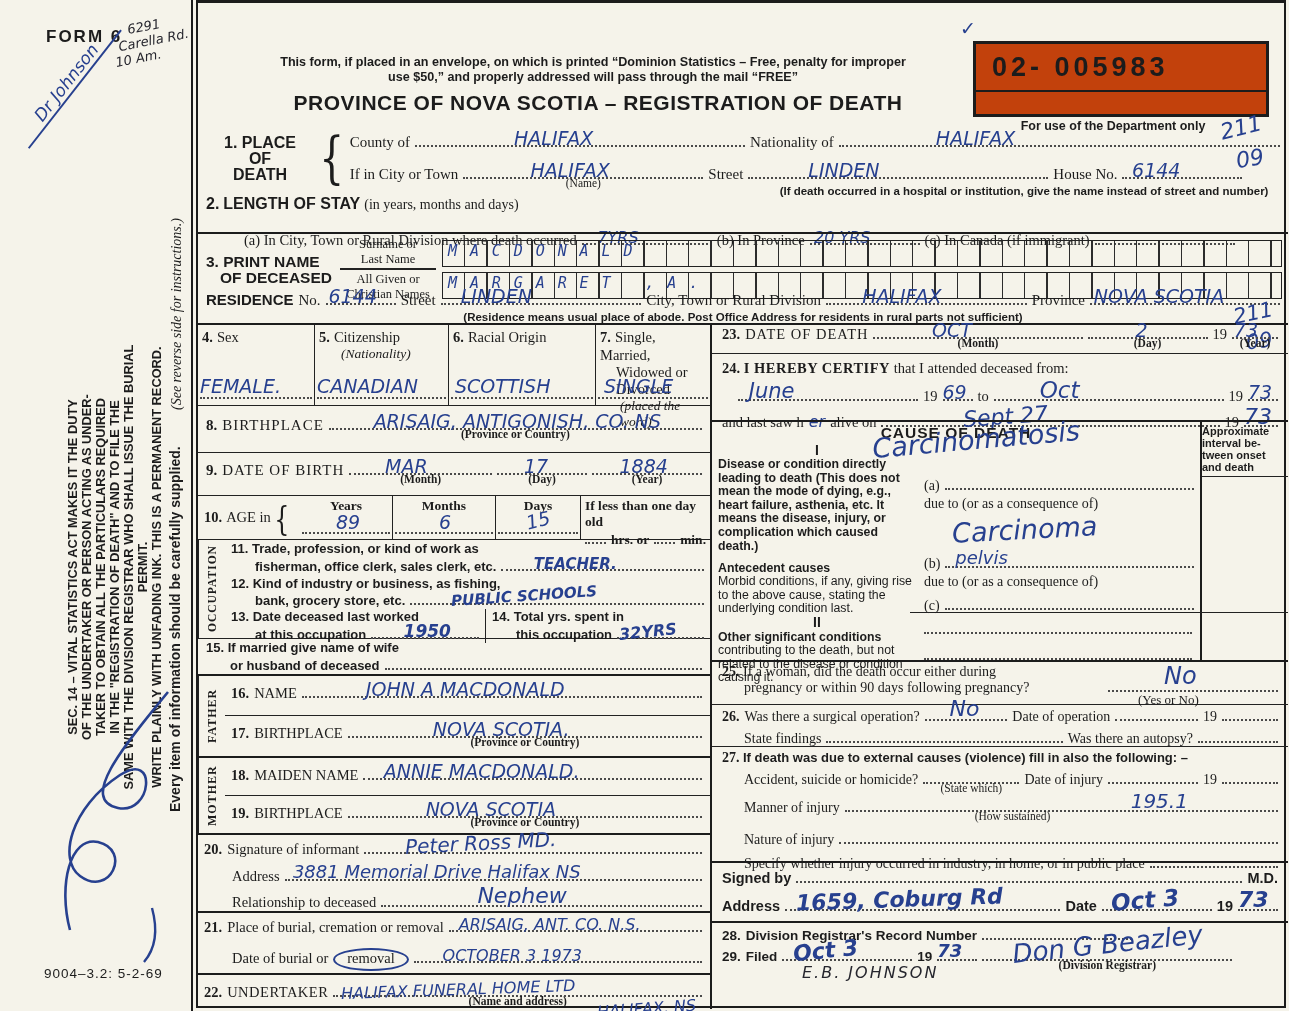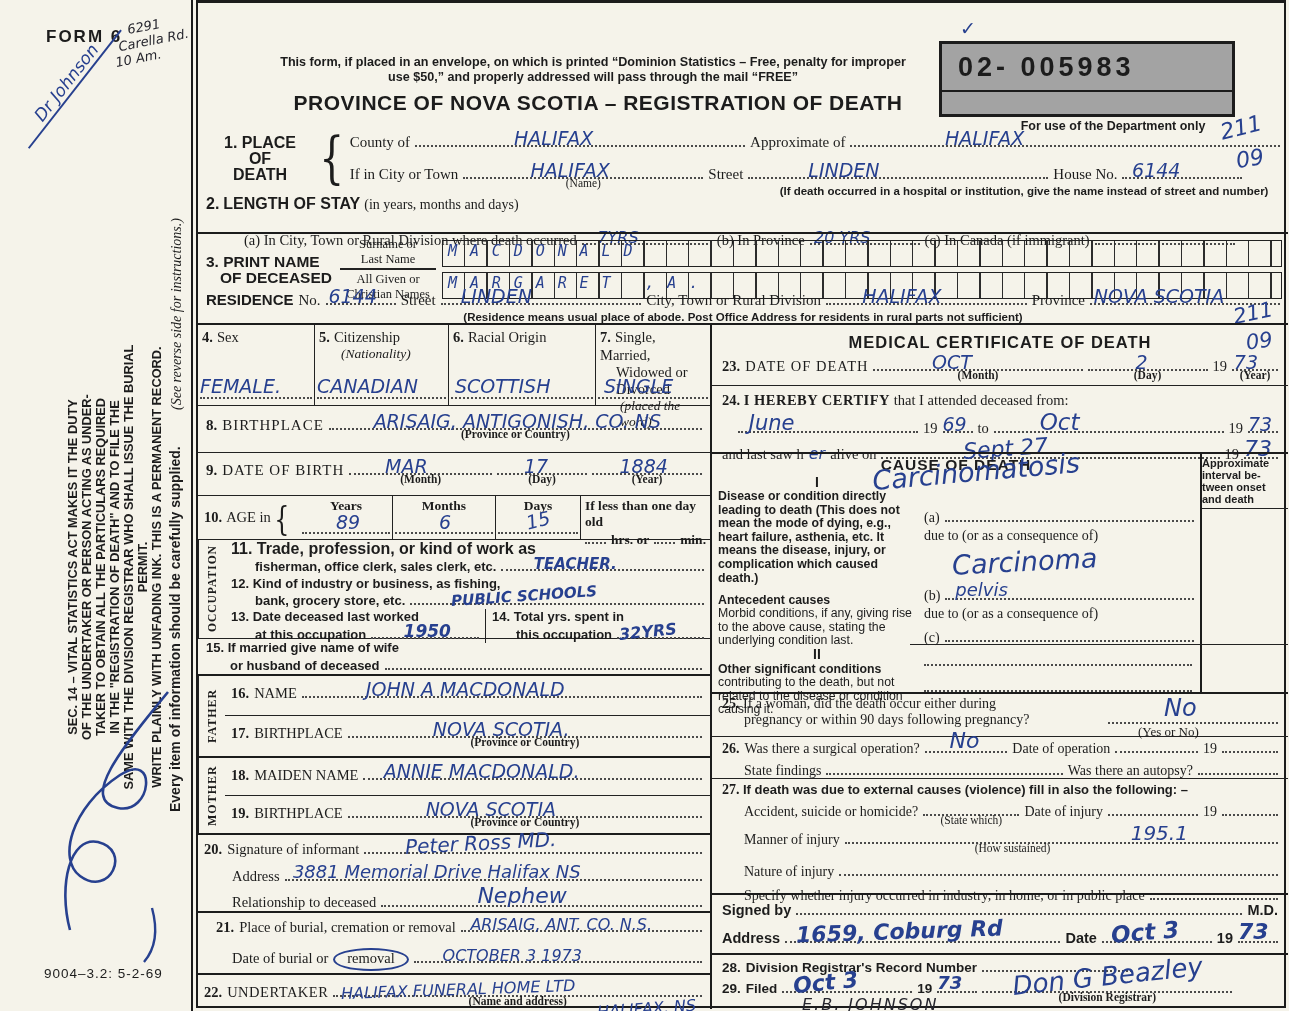--- a/index.html
+++ b/index.html
@@ -74,21 +74,21 @@
   <div class="abs" style="left:196px;top:0;width:1090px;height:1008px;border:2px solid #1c1c1c;border-top-width:3px;box-sizing:border-box;">
 
     <div class="abs sans b" style="left:65px;top:52px;width:660px;font-size:12.6px;text-align:center;line-height:15px;">
       <div>This form, if placed in an envelope, on which is printed “Dominion Statistics – Free, penalty for improper</div>
       <div>use $50,” and properly addressed will pass through the mail “FREE”</div>
     </div>
     <div class="abs sans b" style="left:80px;top:88px;width:640px;font-size:21px;text-align:center;letter-spacing:0.5px;">PROVINCE OF NOVA SCOTIA – REGISTRATION OF DEATH</div>
 
     <div class="abs hw" style="left:762px;top:14px;font-size:19px;">✓</div>
 
-    <div class="abs" style="left:741px;top:38px;width:290px;border:3px solid #1c1c1c;background:#a3a3a3;">
+    <div class="abs" style="left:775px;top:38px;width:290px;border:3px solid #1c1c1c;background:#c2410c;">
       <div class="sans b" style="height:46px;font-size:27px;letter-spacing:4px;padding-left:16px;display:flex;align-items:center;border-bottom:2px solid #1c1c1c;">02- 005983</div>
       <div style="height:22px;"></div>
     </div>
     <div class="abs sans b" style="left:770px;top:116px;width:290px;text-align:center;font-size:12.5px;">For use of the Department only</div>
 
     <div class="abs hw" style="left:1022px;top:112px;font-size:22px;transform:rotate(-14deg);">211</div>
     <div class="abs hw" style="left:1038px;top:143px;font-size:22px;transform:rotate(-10deg);">09</div>
 
     <div class="abs" style="left:8px;top:126px;width:1074px;">
       <div style="display:flex;">
@@ -98,21 +98,21 @@
           <div>OF</div>
           <div>DEATH</div>
         </div>
         <div class="brace" style="font-size:56px;line-height:58px;transform:scaleX(0.7);">{</div>
         <div style="flex:1;padding-top:4px;">
           <div class="row serif" style="font-size:15px;">
             <span class="lbl">County of</span>
             <span class="dl" style="max-width:330px;">
                 <span class="hwv hw big" style="left:30%;">HALIFAX</span>
               </span>
-            <span class="lbl">Approximate of</span>
+            <span class="lbl">Nationality of</span>
             <span class="dl">
                 <span class="hwv hw big" style="left:22%;">HALIFAX</span>
               </span>
           </div>
           <div class="row serif" style="font-size:15px;margin-top:14px;">
             <span class="lbl">If in City or Town</span>
             <span class="dl" style="max-width:240px;">
               <span class="hwv hw big" style="left:28%;">HALIFAX</span>
               <span class="cap serif">(Name)</span>
             </span>
@@ -298,21 +298,21 @@
               <span class="dl" style="max-width:44px;"></span>
               <span>min.</span>
             </div>
           </div>
         </div>
 
         <div style="height:98px;border-bottom:1.6px solid #222;display:flex;">
           <div class="vstrip sans" style="width:26px;font-size:11.5px;">OCCUPATION</div>
           <div style="flex:1;">
             <div style="padding:2px 6px;">
-              <div class="sans b" style="font-size:16px;line-height:14.5px;">
+              <div class="sans b" style="font-size:13px;line-height:14.5px;">
                 <span>11.</span>
                 <span>Trade, profession, or kind of work as</span>
               </div>
               <div class="row sans b" style="font-size:13px;margin-left:24px;">
                 <span>fisherman, office clerk, sales clerk, etc.</span>
                 <span class="dl">
                     <span class="hwv hw" style="font-size:15px;left:16%;">TEACHER.</span>
                   </span>
               </div>
             </div>
@@ -434,21 +434,21 @@
           </div>
           <div class="row serif" style="font-size:14.5px;margin-top:8px;margin-left:28px;">
             <span class="lbl">Relationship to deceased</span>
             <span class="dl">
                 <span class="hwv hw" style="font-size:22px;left:30%;bottom:-3px;">Nephew</span>
               </span>
           </div>
         </div>
 
         <div style="height:62px;border-bottom:2px solid #1c1c1c;padding:5px 8px 0 6px;box-sizing:border-box;">
-          <div class="row serif" style="font-size:14.5px;margin-left:12px;">
+          <div class="row serif" style="font-size:14.5px;">
             <span class="b lbl">21.</span>
             <span class="lbl">Place of burial, cremation or removal</span>
             <span class="dl">
                 <span class="hwv hw" style="font-size:16px;left:4%;">ARISAIG, ANT. CO. N.S.</span>
               </span>
           </div>
           <div class="row serif" style="font-size:14.5px;margin-top:12px;margin-left:28px;">
             <span class="lbl">Date of burial or</span>
             <span class="circled lbl">removal</span>
             <span class="dl">
@@ -465,21 +465,20 @@
               <span class="hwv hw" style="font-size:16px;left:2%;transform:rotate(-2deg);">HALIFAX  FUNERAL HOME LTD</span>
               <span class="cap serif b">(Name and address)</span>
             </span>
           </div>
           <div class="hw abs" style="font-size:16px;right:14px;bottom:0px;transform:rotate(-4deg);">HALIFAX, NS</div>
         </div>
       </div>
 
       <div style="flex:1;position:relative;">
 
-        <div class="sans b" style="text-align:center;font-size:16.5px;letter-spacing:1px;padding-top:8px;height:24px;">MEDICAL CERTIFICATE OF DEATH</div>
 
         <div style="height:28px;border-bottom:1.6px solid #222;padding:0 10px;">
           <div class="row serif" style="font-size:14.5px;">
             <span class="b lbl">23.</span>
             <span class="lbl" style="letter-spacing:1px;">DATE OF DEATH</span>
             <span class="dl">
               <span class="hwv hw big" style="left:28%;">OCT</span>
               <span class="cap serif b">(Month)</span>
             </span>
             <span class="dl" style="max-width:120px;">

